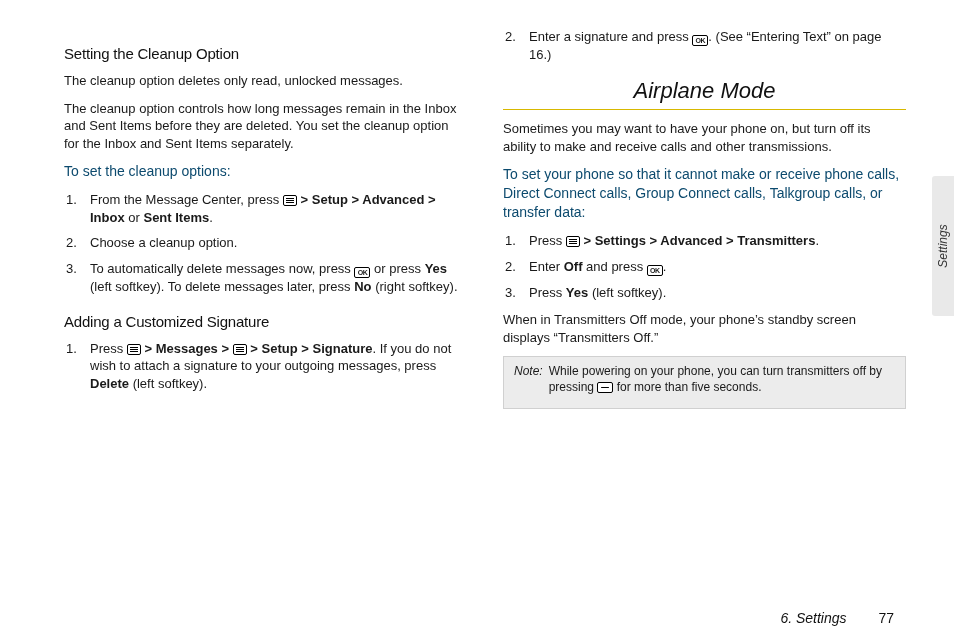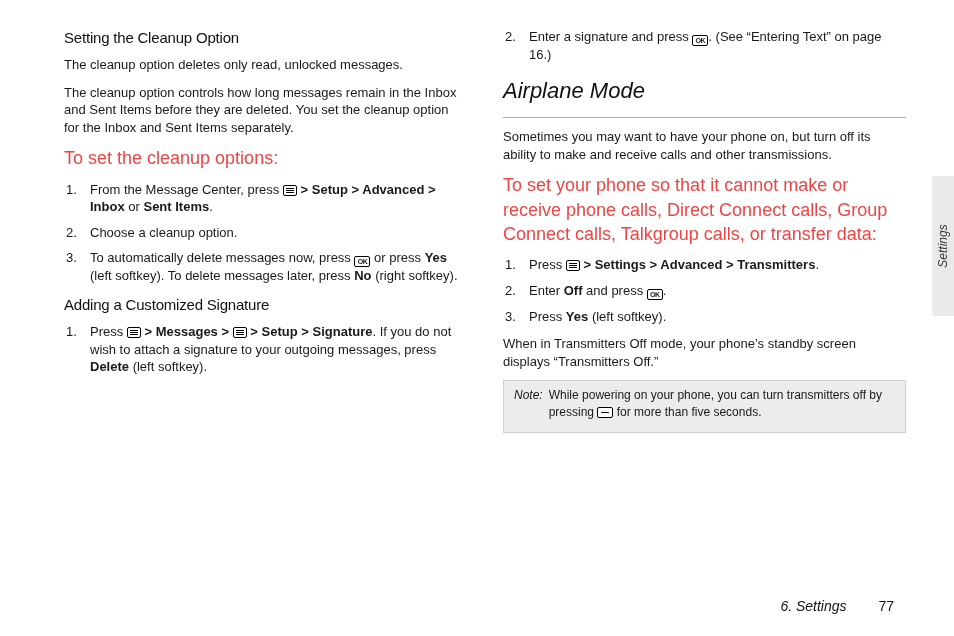--- a/index.html
+++ b/index.html
@@ -22,33 +22,35 @@
     font-size: 13px;
     line-height: 1.35;
     color: #1a1a1a;
   }
   .h-sub {
     font-size: 15px;
     font-weight: 400;
     color: #111;
     margin-bottom: 8px;
     letter-spacing: -0.2px;
+    margin-top: 16px;
   }
   .h-section {
     font-size: 22px;
     font-style: italic;
     font-weight: 400;
     color: #111;
-    padding-bottom: 12px;
+    padding-bottom: 4px;
     border-bottom: 1px solid #d7b800;
     margin-bottom: 10px;
     margin-top: 12px;
+    text-align: center;
   }
   p { margin-bottom: 10px; }
-  .intro { font-size: 18px; color: #ef4444; }
+  .intro { font-size: 14px; color: #0c4a6e; }
   ol { list-style: none; padding-left: 20px; margin-bottom: 10px; }
   ol li { margin-bottom: 8px; position: relative; padding-left: 6px; }
   ol li .num { position: absolute; left: -18px; top: 0; font-weight: 400; }
   .bold { font-weight: bold; }
   .gt { font-weight: bold; }
   .icon {
     display: inline-block;
     vertical-align: -2px;
     width: 14px;
     height: 11px;
@@ -114,21 +116,21 @@
     top: 50%;
     transform: translate(-50%, -50%) rotate(-90deg);
     font-style: italic;
     font-size: 12px;
     color: #333;
     white-space: nowrap;
   }
   .footer {
     position: absolute;
     right: 60px;
-    bottom: 22px;
+    bottom: 10px;
     font-size: 14px;
     font-style: italic;
     color: #111;
   }
   .footer .chap { margin-right: 28px; }
   .footer .pnum { font-style: normal; }
 </style>
 </head>
 <body>
 

